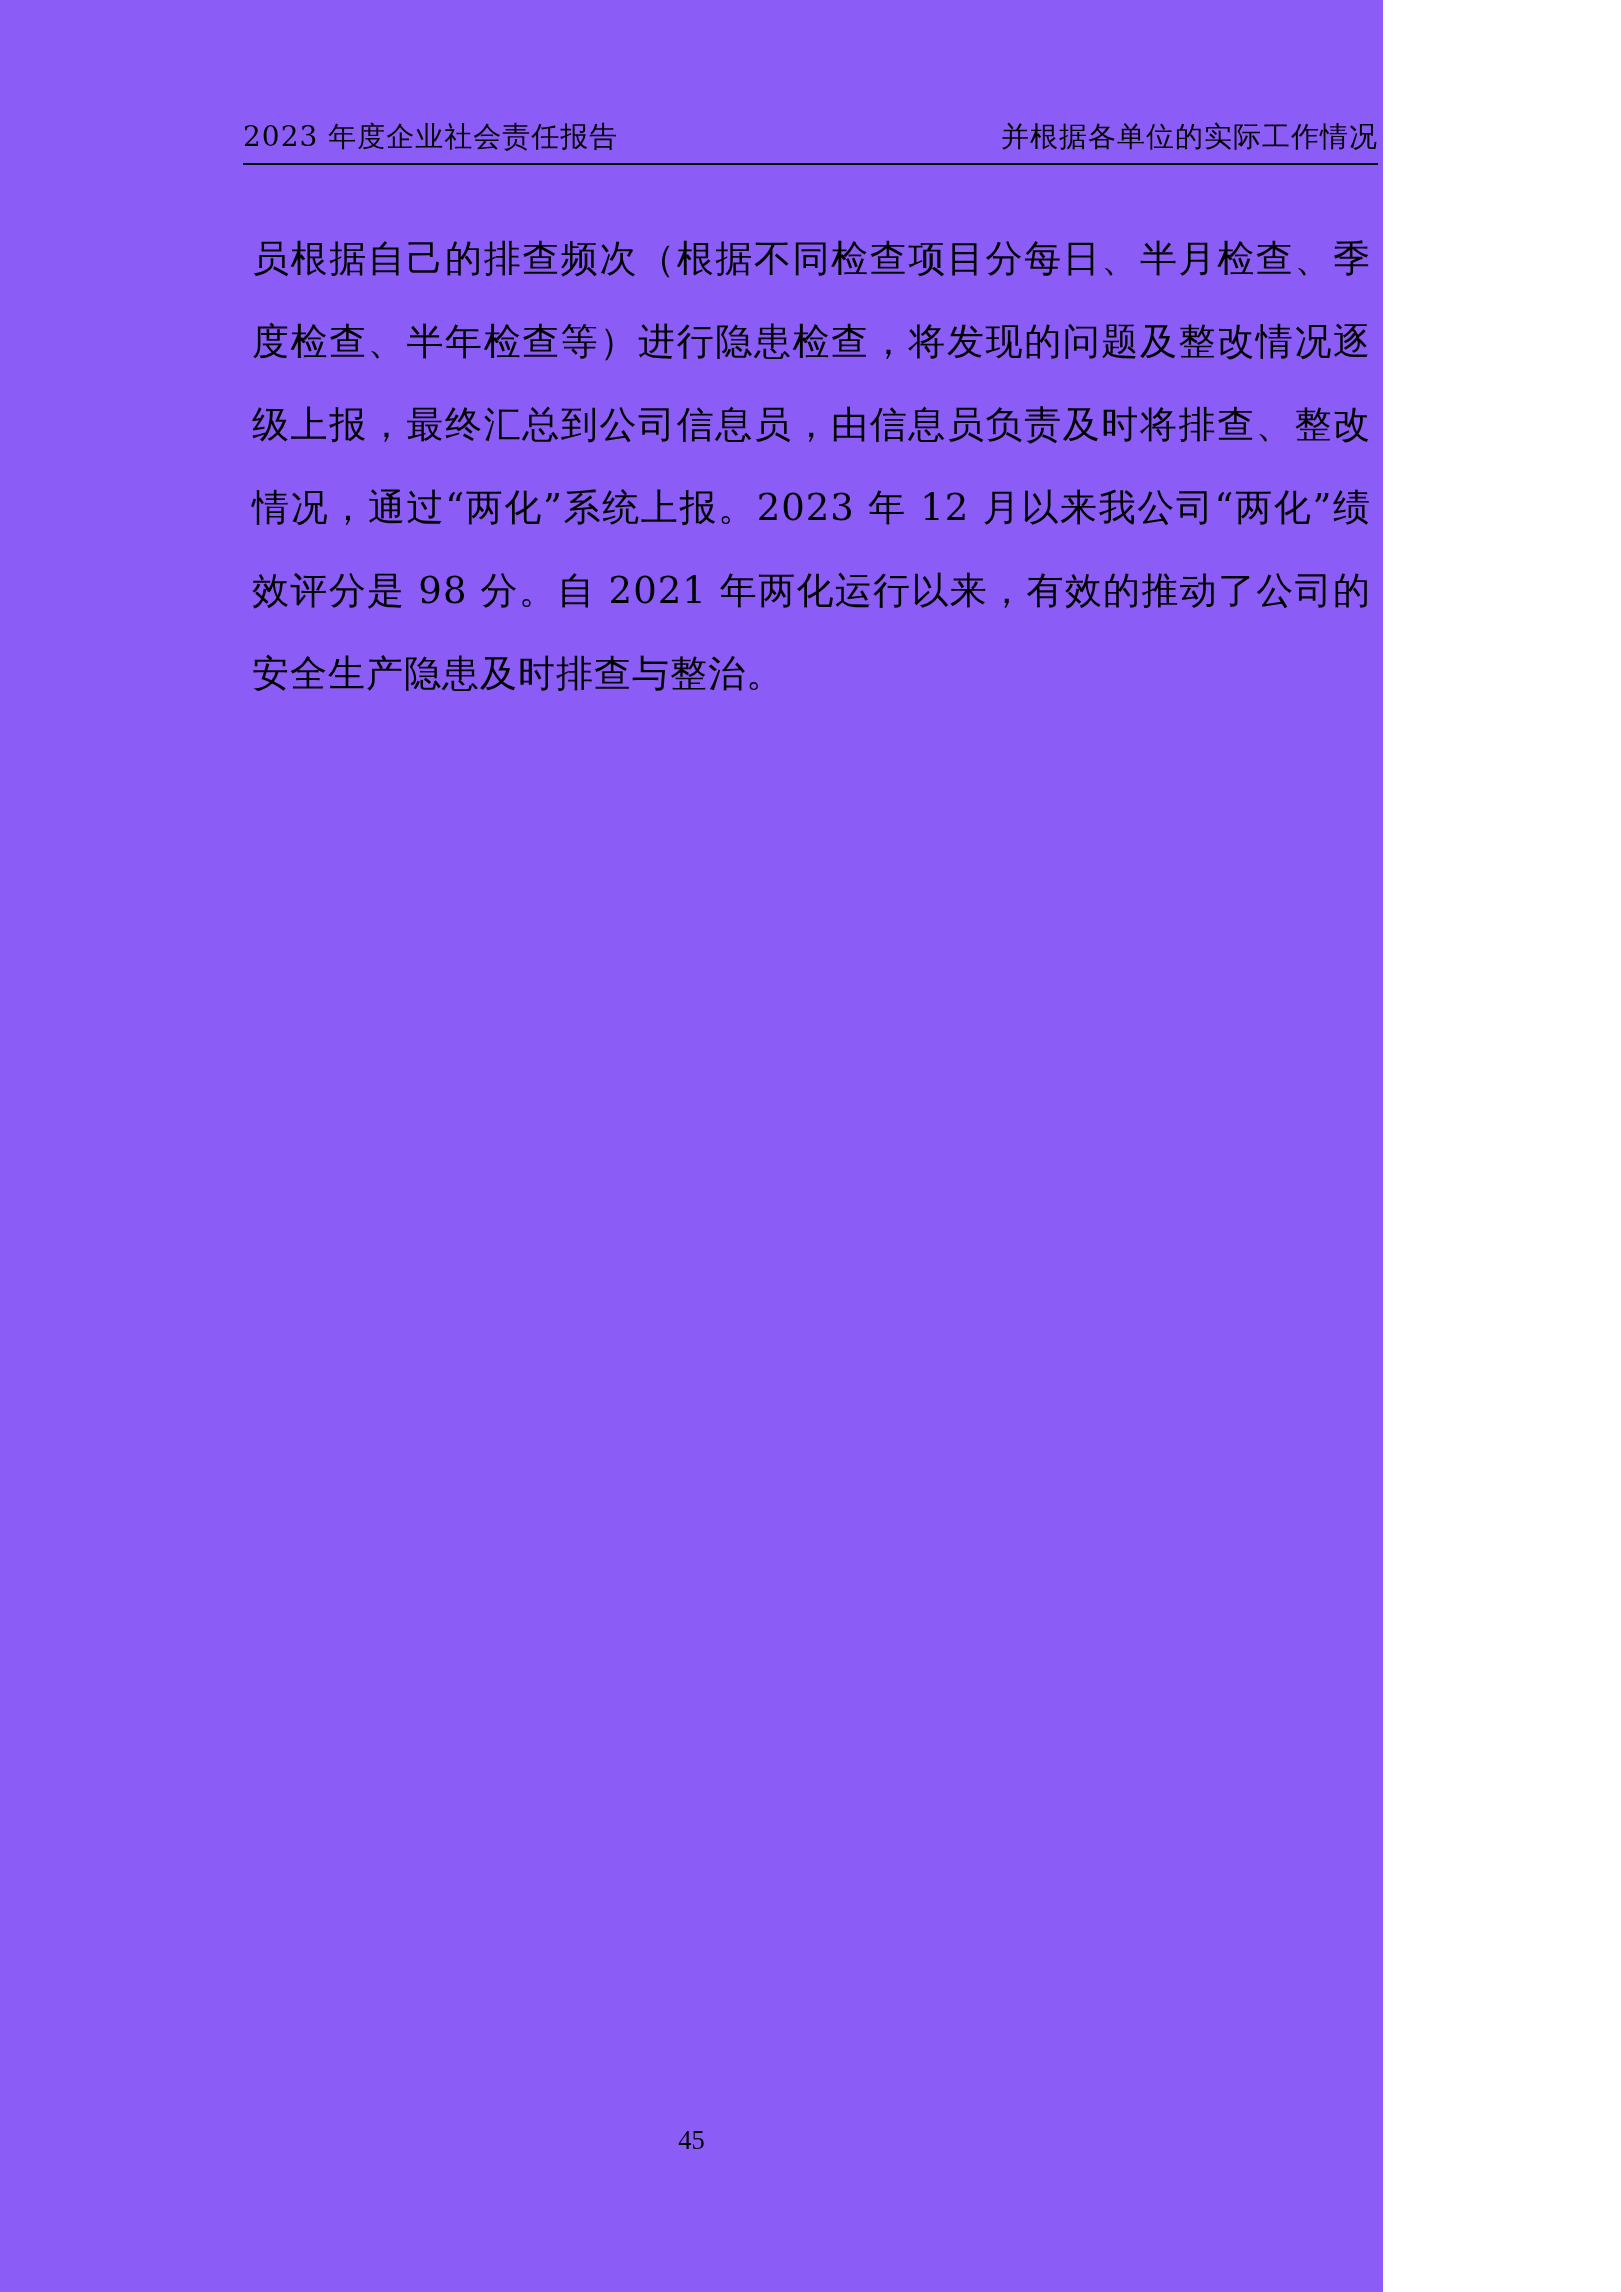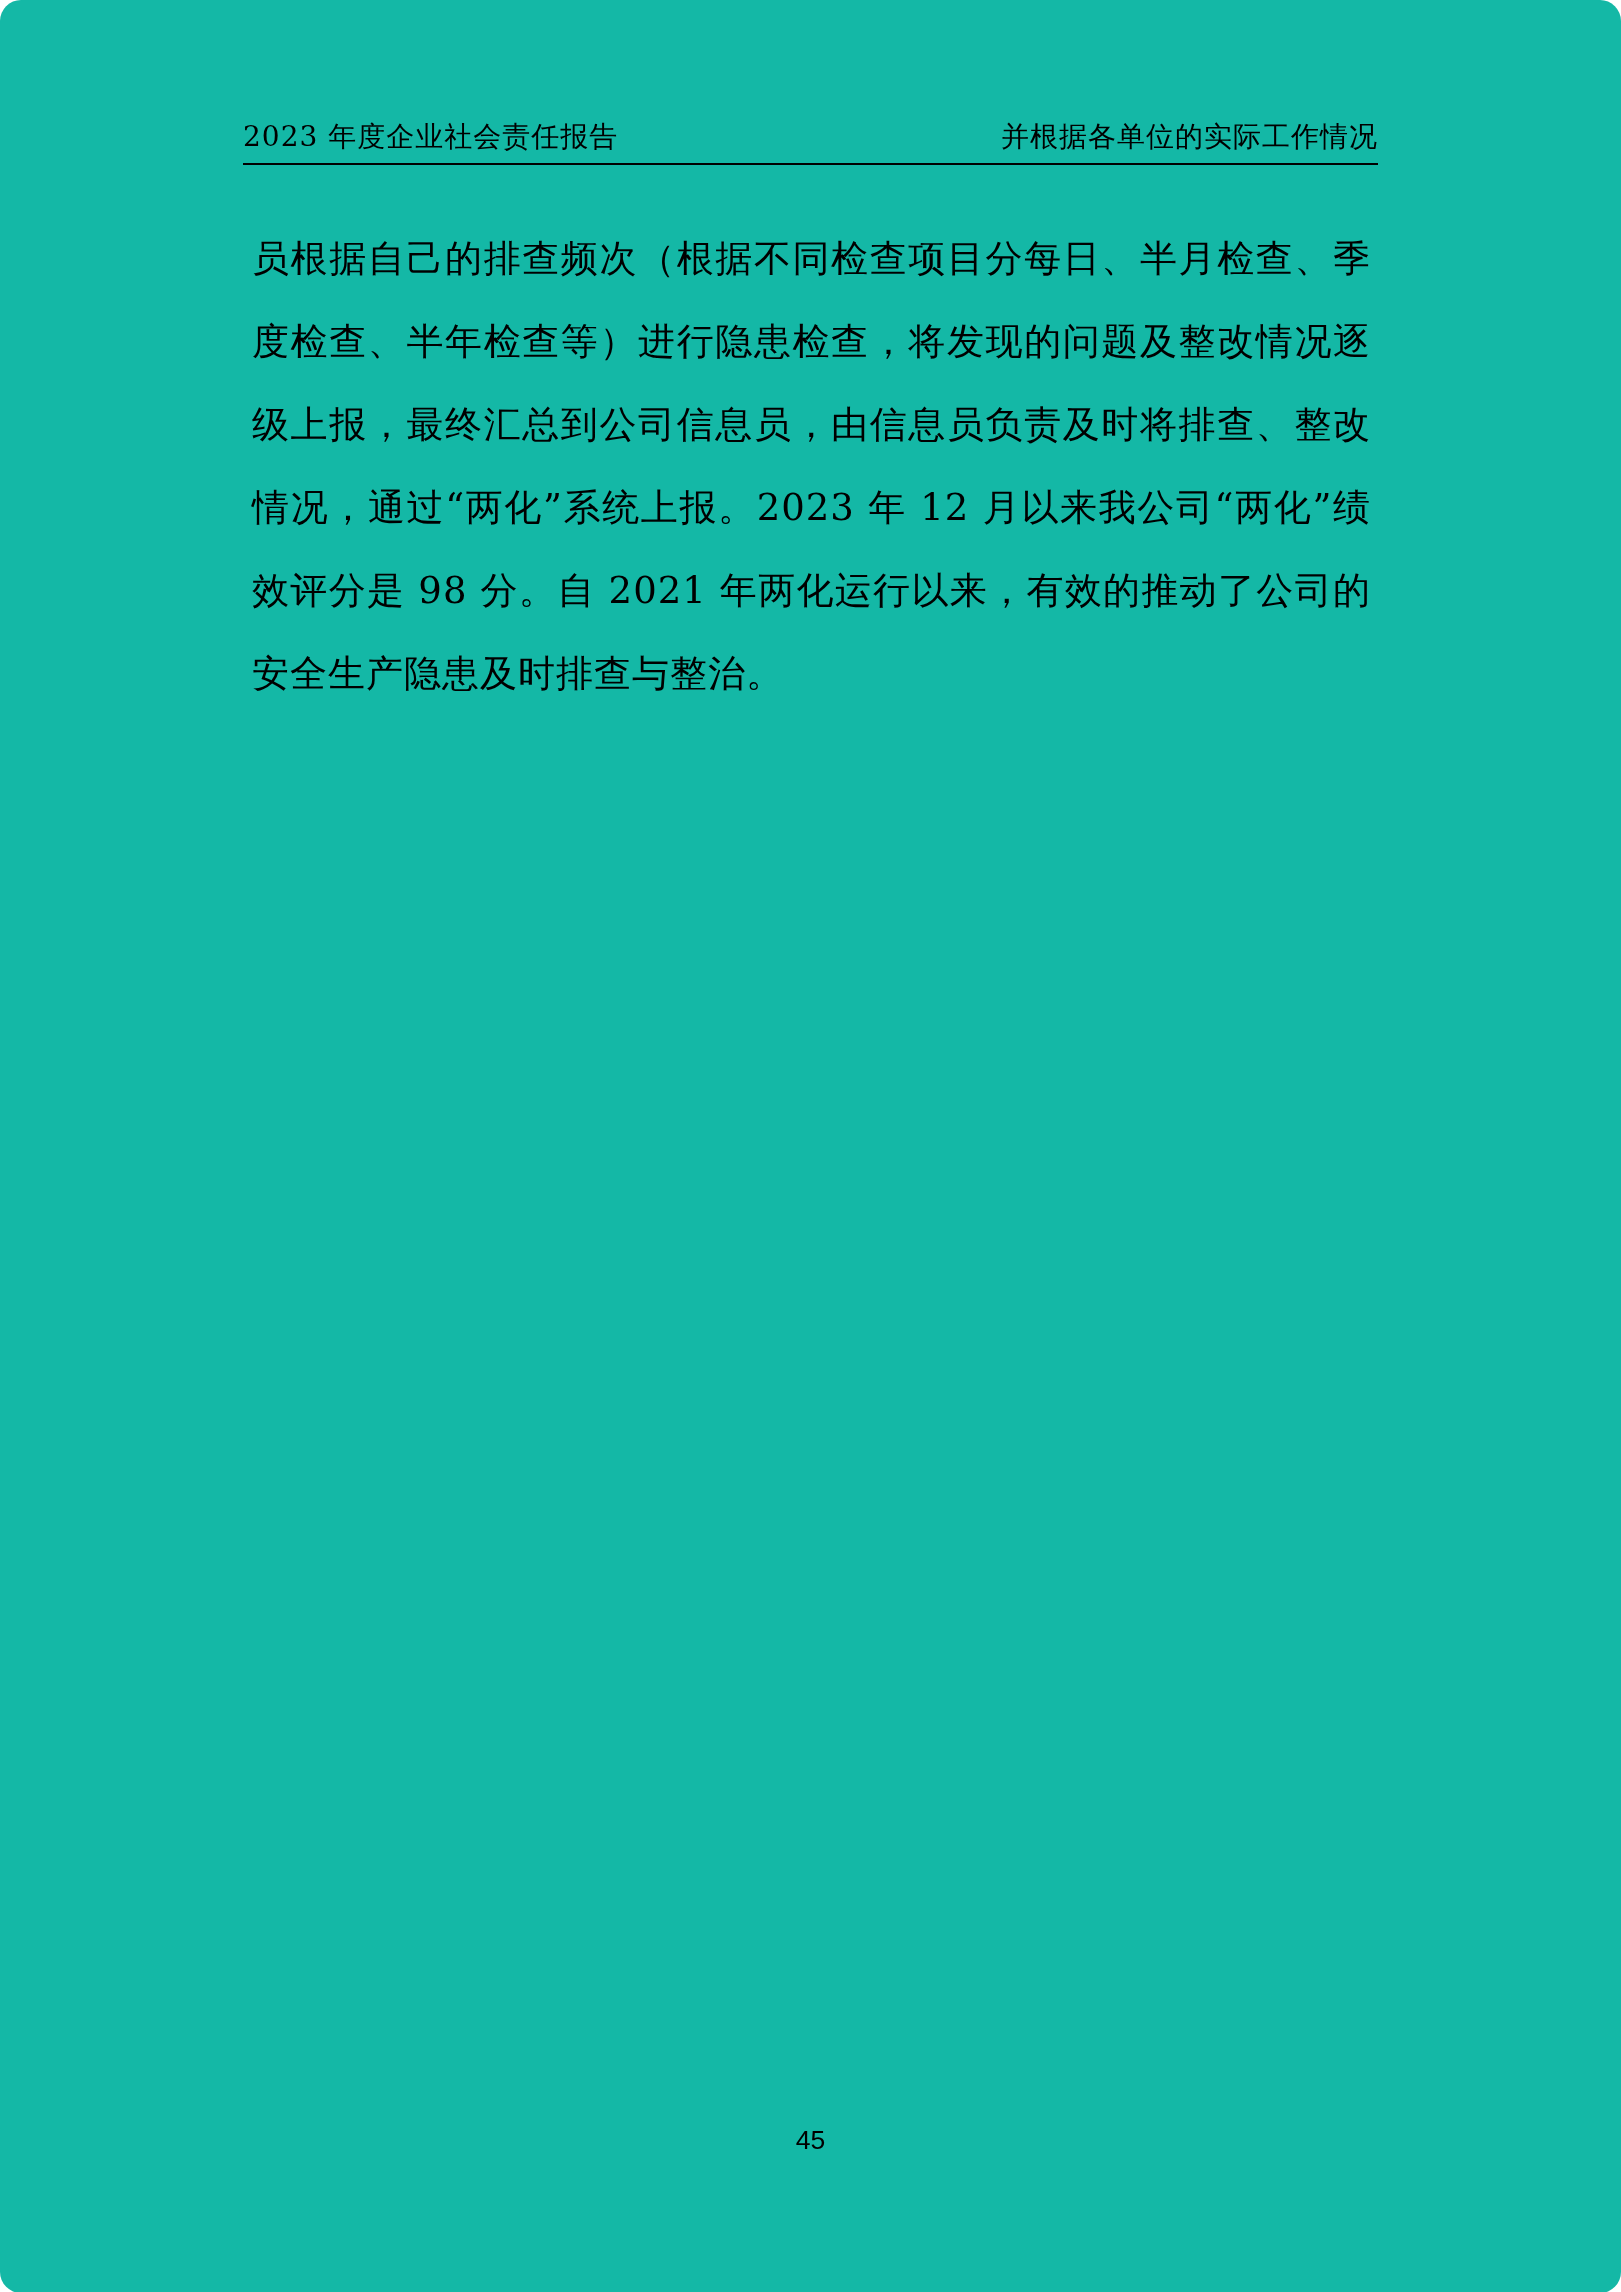--- a/index.html
+++ b/index.html
@@ -2,27 +2,26 @@
 <html><head>
 <meta charset="utf-8">
 <style>
   html, body {
     margin: 0;
     padding: 0;
     background: #ffffff;
   }
   .page {
     position: relative;
-    width: 1621px;
+    width: 1383px;
     height: 2293px;
-    background: #14b8a6;
+    background: #8b5cf6;
     color: #000000;
     font-family: "DejaVu Serif", "Liberation Serif", serif;
     overflow: hidden;
-    border-radius: 21px;
   }
   .page-header {
     position: absolute;
     left: 243px;
     width: 1135px;
     top: 118px;
     display: flex;
     justify-content: space-between;
     align-items: flex-end;
     font-size: 28px;
@@ -59,21 +58,21 @@
     line-height: 1.15;
     text-indent: 82px;
     letter-spacing: 2px;
   }
   .page-footer {
     position: absolute;
     left: 0;
     top: 2125px;
     width: 100%;
     text-align: center;
-    font-family: Liberation Sans, sans-serif;
+    font-family: Liberation Serif, serif;
     font-size: 26.5px;
   }
 </style>
 </head>
 <body>
 
 <div class="page">
 
   <header class="page-header">
     <span class="hdr-text">2023 年度企业社会责任报告</span>

